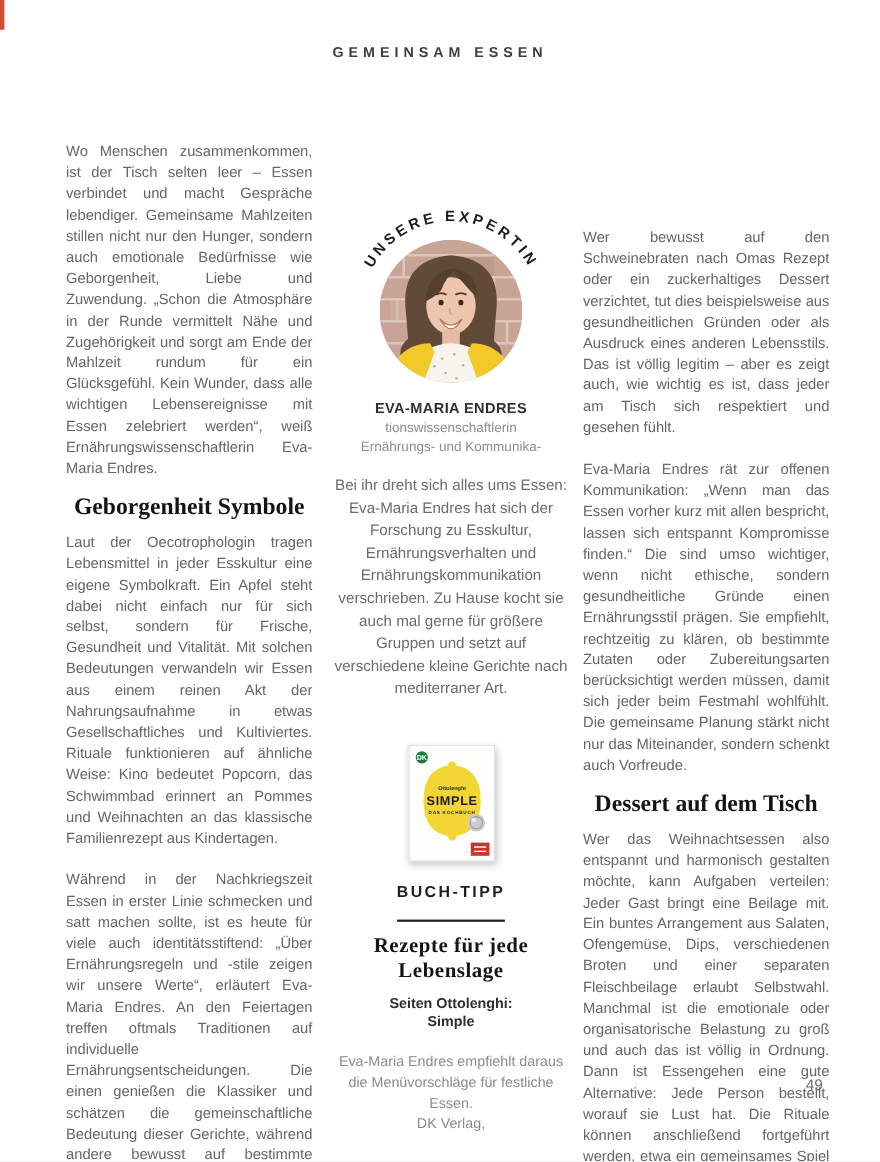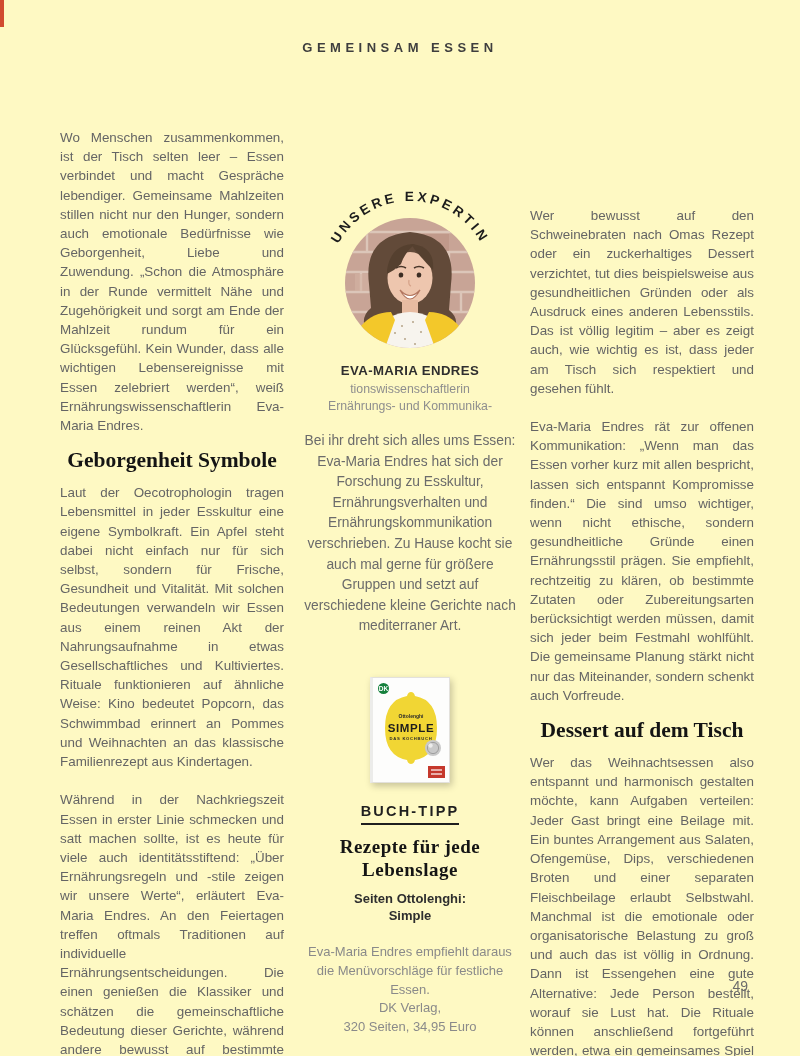--- a/index.html
+++ b/index.html
@@ -1,19 +1,19 @@
 <!DOCTYPE html>
 <html lang="de"><head>
 <meta charset="utf-8">
 <style>
   * { margin:0; padding:0; box-sizing:border-box; }
   html,body { background:#e9e9e9; }
   .page {
     position:relative; width:800px; height:1056px; margin:0 auto;
-    background:#fef9c3; overflow:hidden;
+    background:#ffffff; overflow:hidden;
     font-family:"Liberation Sans", sans-serif;
   }
   .edge-mark { position:absolute; left:0; top:0; width:4px; height:27px; background:#d14b2f; }
 
   .kicker {
     position:absolute; top:40px; left:0; width:100%;
     text-align:center; font-size:13px; font-weight:700;
     letter-spacing:4.5px; color:#3e3e3e;
   }
 
@@ -51,21 +51,21 @@
   .book-wrap { margin-top:40px; }
   .book-cover {
     width:80px; height:106px; margin:0 auto; background:#fdfdfc;
     border:1px solid #e3e1dc; border-left:3px solid #ececea;
     box-shadow:2px 3px 7px rgba(0,0,0,.22);
     position:relative;
   }
   .buchtipp {
     display:inline-block; margin-top:20px; font-size:14.5px; font-weight:700;
     letter-spacing:2.2px; color:#1f1f1f; border-bottom:2.5px solid #1f1f1f;
-    padding-bottom:4px;
+    padding-bottom:17px;
   }
   .book-title {
     font-family:"Liberation Serif", serif; font-weight:700;
     font-size:19px; line-height:23px; color:#141414; margin-top:10px;
     letter-spacing:.5px;
   }
   .book-author { margin-top:9px; font-size:13px; font-weight:700; line-height:17.5px; color:#2e2e2e; }
   .book-desc   { font-size:13px; line-height:18.8px; color:#8a8a8a; margin-top:18px; }
   .book-pub    { font-size:13px; line-height:18.8px; color:#8a8a8a; }
 
@@ -186,21 +186,20 @@
 
       <div class="buchtipp">BUCH-TIPP</div>
       <div class="book-title">Rezepte für jede Lebenslage</div>
       <div class="book-author">
         <div>Seiten Ottolenghi:</div>
         <div>Simple</div>
       </div>
       <div class="book-desc">Eva-Maria Endres empfiehlt daraus die Menüvorschläge für festliche Essen.</div>
       <div class="book-pub">
         <div>DK Verlag,</div>
-        <div>320 Seiten, 34,95 Euro</div>
       </div>
     </div>
   </div>
 
   <div class="col-right">
     <p class="body-text">Wer bewusst auf den Schweinebraten nach Omas Rezept oder ein zuckerhaltiges Dessert verzichtet, tut dies beispielsweise aus gesundheitlichen Gründen oder als Ausdruck eines anderen Lebensstils. Das ist völlig legitim – aber es zeigt auch, wie wichtig es ist, dass jeder am Tisch sich respektiert und gesehen fühlt.</p>
     <p class="body-text">Eva-Maria Endres rät zur offenen Kommunikation: „Wenn man das Essen vorher kurz mit allen bespricht, lassen sich entspannt Kompromisse finden.“ Die sind umso wichtiger, wenn nicht ethische, sondern gesundheitliche Gründe einen Ernährungsstil prägen. Sie empfiehlt, rechtzeitig zu klären, ob bestimmte Zutaten oder Zubereitungsarten berücksichtigt werden müssen, damit sich jeder beim Festmahl wohlfühlt. Die gemeinsame Planung stärkt nicht nur das Miteinander, sondern schenkt auch Vorfreude.</p>
     <h2 class="section-heading">Dessert auf dem Tisch</h2>
     <p class="body-text"><span>Wer das Weihnachtsessen also entspannt und harmonisch gestalten möchte, kann Aufgaben verteilen: Jeder Gast bringt eine Beilage mit. Ein buntes Arrangement aus Salaten, Ofengemüse, Dips, verschiedenen Broten und einer separaten Fleischbeilage erlaubt Selbstwahl. Manchmal ist die emotionale oder organisatorische Belastung zu groß und auch das ist völlig in Ordnung. Dann ist Essengehen eine gute Alternative: Jede Person bestellt, worauf sie Lust hat. Die Rituale können anschließend fortgeführt werden, etwa ein gemeinsames Spiel oder Singen zu Hause. Wer allen am Tisch das Gefühl gibt, gehört und versorgt zu sein, schafft ein Fest, bei dem alle gern Platz nehmen, und das ist am Ende das größte Geschenk.</span></p>
   </div>

